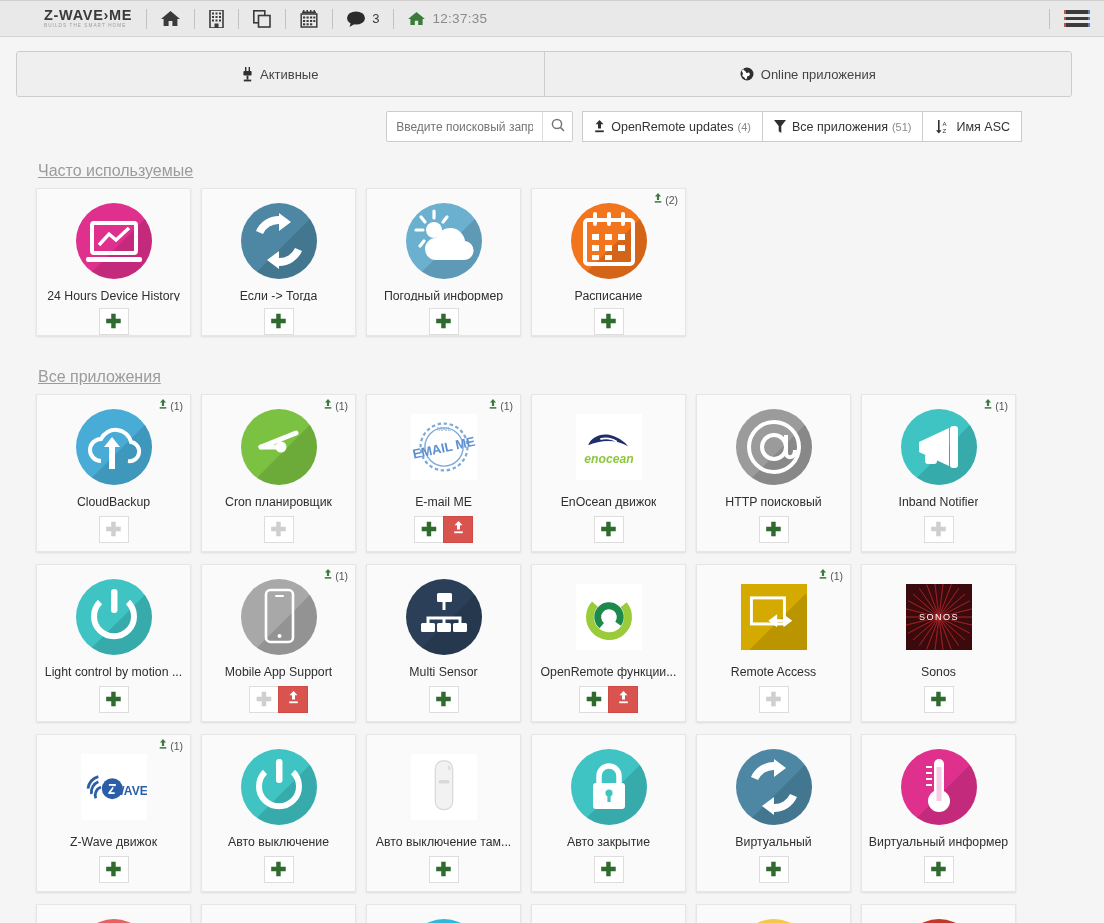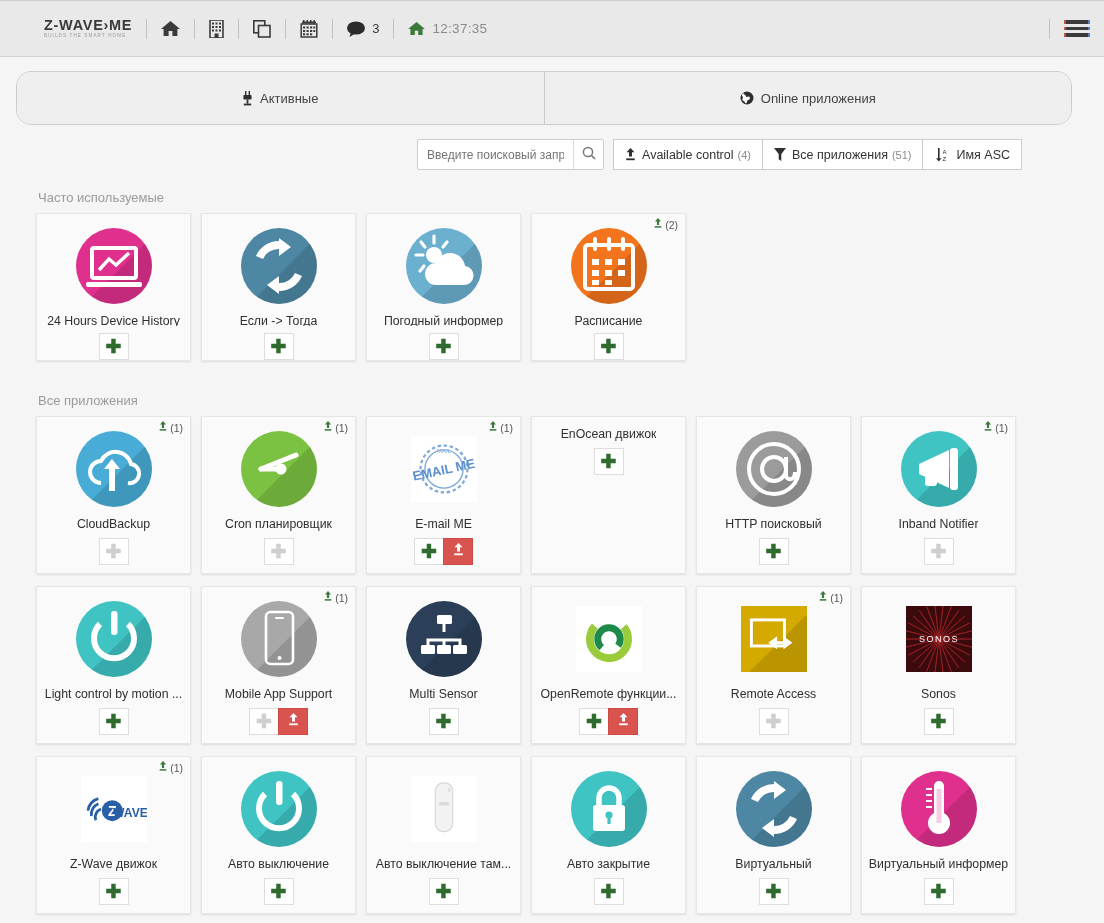--- a/index.html
+++ b/index.html
@@ -5,21 +5,21 @@
   * { box-sizing: border-box; margin: 0; padding: 0; }
   html, body {
     width: 1104px; height: 923px;
     background: #f5f5f5;
     font-family: "Liberation Sans", sans-serif;
     overflow: hidden;
   }
 
   
   .topbar {
-    height: 57px;
+    height: 37px;
     background: #e9e9e9;
     border-bottom: 1px solid #d3d3d3;
     border-top: 1px solid #cfcfcf;
     display: flex;
     align-items: center;
     padding: 0 14px 0 0;
     position: relative;
   }
   .logo-block { margin-left: 44px; display: flex; flex-direction: column; justify-content: center; }
   .logo-main {
@@ -42,22 +42,22 @@
   .hamburger { width: 26px; cursor: pointer; padding: 2px 0; }
   .hamburger i {
     display: block; height: 3.5px; background: #3b3b3b;
     margin: 3px 0; border-radius: 0;
     border-left: 2px solid #c0563a; border-right: 2px solid #5a7ec0;
   }
 
   
   .tabs {
     display: flex; margin: 14px 32px 0 16px;
-    border: 1px solid #ccc; border-radius: 15px; overflow: hidden;
-    background: #efefef; height: 54px;
+    border: 1px solid #ccc; border-radius: 3px; overflow: hidden;
+    background: #efefef; height: 46px;
   }
   .tab {
     flex: 1; display: flex; align-items: center; justify-content: center;
     font-size: 13px; color: #444; cursor: pointer;
     background: #efefef;
     border-right: 1px solid #ccc;
   }
   .tab:last-child { border-right: none; text-align: center; }
   .tab.active { background: #d6d6d6; box-shadow: inset 0 1px 3px rgba(0,0,0,.16); }
   .tab .tico { margin-right: 7px; display:flex; align-items:center;}
@@ -81,21 +81,21 @@
     display: flex; align-items: center; padding: 0 11px;
     border: 1px solid #ccc; border-left: none; background: #fff;
     font-size: 12.5px; color: #333; cursor: pointer; white-space: nowrap;
   }
   .tbtn.first { border-left: 1px solid #ccc; margin-left: 9px; }
   .tbtn .cnt { color: #8a8a8a; font-size: 11px; margin-left: 4px; }
   .tbtn .bico { margin-right: 6px; display: flex; align-items: center; }
 
   
   .section-title {
-    font-size: 13px; color: #9b9b9b; margin: 20px 0 8px 38px; font-weight: normal;
+    font-size: 16px; color: #9b9b9b; margin: 20px 0 8px 38px; font-weight: normal; text-decoration: underline;
   }
   .grid {
     display: flex; flex-wrap: wrap; margin-left: 36px; margin-right: 36px;
   }
   .card {
     width: 155px; height: 158px; margin: 0 10px 12px 0;
     background: #fafafa; border: 1px solid #e6e6e6;
     box-shadow: 0 1px 2px rgba(0,0,0,.10);
     position: relative; display: flex; flex-direction: column;
     align-items: center; cursor: pointer;
@@ -266,21 +266,21 @@
     </button>
   </div>
 
   <div class="tbtn first">
     <span class="bico">
       <svg width="11" height="14" viewBox="0 0 11 14">
           <path fill="#2f2f2f" d="M5.5 0l4 4.3H7v4.2H4V4.3H1.5z"></path>
           <rect x="1.2" y="10.4" width="8.6" height="1.8" fill="#2f2f2f"></rect>
         </svg>
     </span>
-    <span>Available control</span>
+    <span>OpenRemote updates</span>
     <span class="cnt">(4)</span>
   </div>
 
   <div class="tbtn">
     <span class="bico">
       <svg width="12" height="13" viewBox="0 0 12 13">
           <path fill="#2f2f2f" d="M0 0h12L7.3 6v7L4.7 11.3V6z"></path>
         </svg>
     </span>
     <span>Все приложения</span>
@@ -480,20 +480,29 @@
           </div>
           <div class="btn-upd">
             <span><svg width="11" height="14" viewBox="0 0 11 14">
                 <path fill="#fff" d="M5.5 0l4 4.3H7v4.2H4V4.3H1.5z"></path>
                 <rect x="1.2" y="10.4" width="8.6" height="1.8" fill="#fff"></rect>
               </svg></span>
           </div>
         </div>
       </div>
       <div class="card">
+        <div class="icon-wrap">
+          <div class="icon-sq" style="background: rgb(255, 255, 255);">
+            <svg width="66" height="66" viewBox="0 0 76 76" style="position:relative;z-index:2">
+              <path fill="#1f2f6e" d="M14 36c3-9 14-14 24-12 9 2 17 7 22 13-7-4-15-6-23-6-8 0-16 2-23 5z"></path>
+              <path fill="none" stroke="#fff" stroke-width="2" d="M28 29c6-2 14-1 19 3"></path>
+              <text x="38" y="56" font-size="14" font-style="italic" font-weight="bold" font-family="sans-serif" fill="#8dc63f" text-anchor="middle">enocean</text>
+            </svg>
+          </div>
+        </div>
         <div class="app-label">EnOcean движок</div>
         <div class="btn-row">
           <div class="btn-add">
             <span class="plus">✚</span>
           </div>
         </div>
       </div>
       <div class="card">
         <div class="icon-wrap">
           <div class="icon-circ" style="background: rgb(155, 155, 155);">

